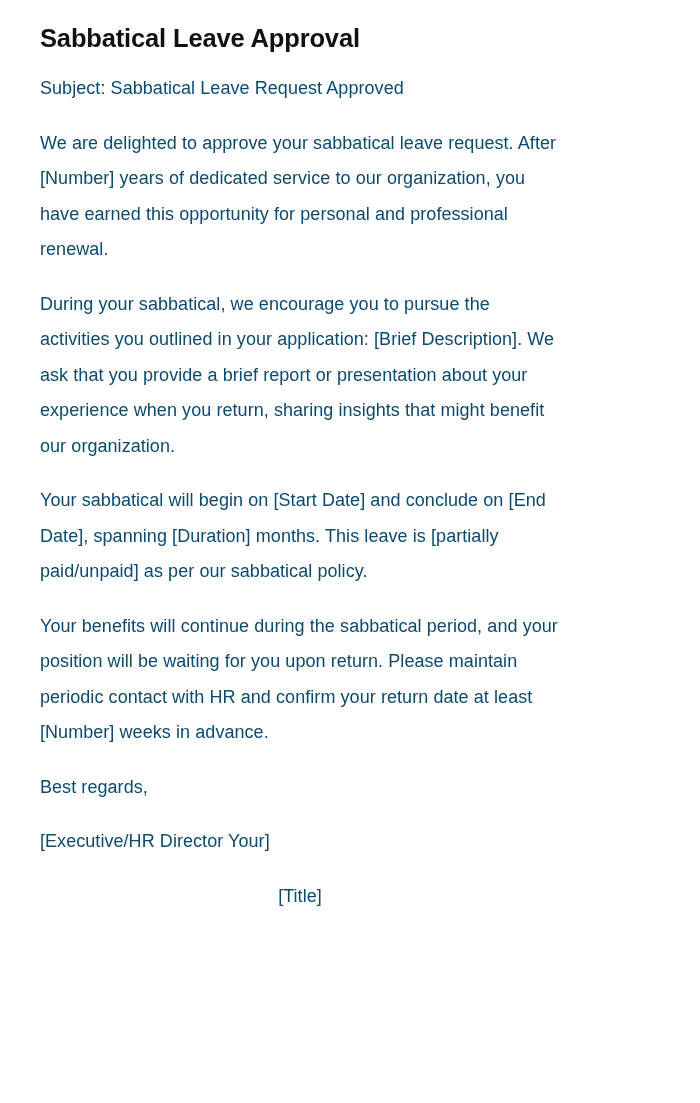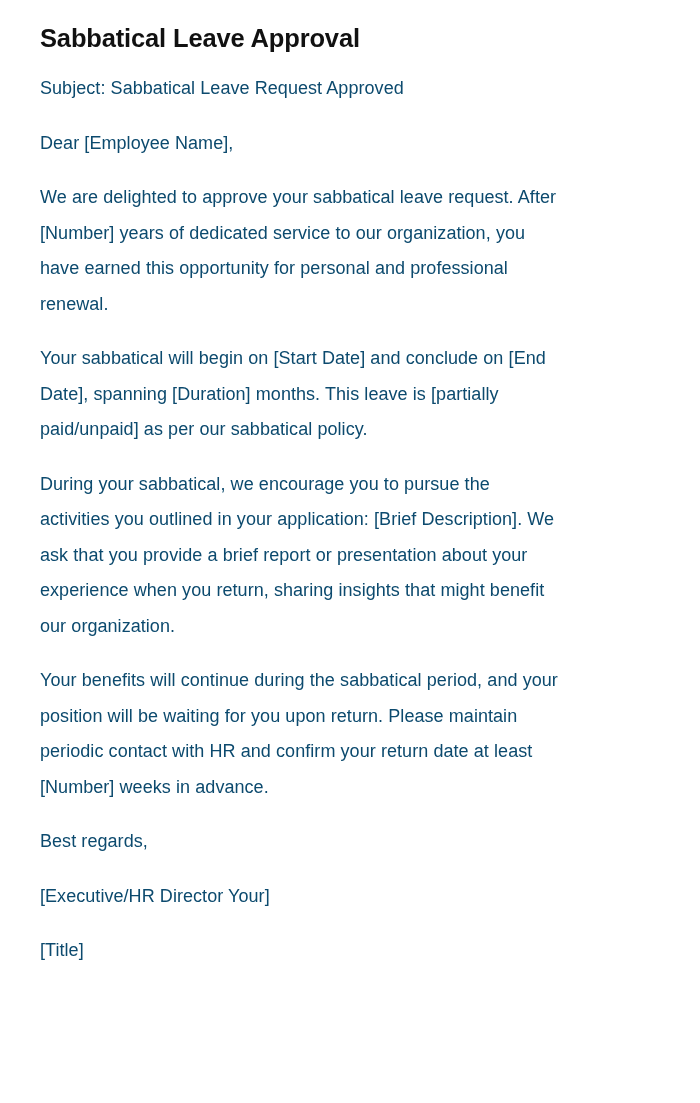--- a/index.html
+++ b/index.html
@@ -36,38 +36,38 @@
     color: #0c4a6e;
     margin: 0 0 19px 0;
     padding: 0;
     max-width: 602px;
     font-weight: 400;
     letter-spacing: 0.05px;
     word-spacing: 0.1px;
   }
   .para:last-child {
     margin-bottom: 0;
+    text-align: center;
   }
 </style>
 </head>
 <body>
 
 <div class="page">
 
   <h1 class="doc-title">Sabbatical Leave Approval</h1>
 
   <p class="para">Subject: Sabbatical Leave Request Approved</p>
 
-  <p class="para">Dear [Employee Name],</p>
 
   <p class="para">We are delighted to approve your sabbatical leave request. After [Number] years of dedicated service to our organization, you have earned this opportunity for personal and professional renewal.</p>
 
+  <p class="para">During your sabbatical, we encourage you to pursue the activities you outlined in your application: [Brief Description]. We ask that you provide a brief report or presentation about your experience when you return, sharing insights that might benefit our organization.</p>
+
   <p class="para">Your sabbatical will begin on [Start Date] and conclude on [End Date], spanning [Duration] months. This leave is [partially paid/unpaid] as per our sabbatical policy.</p>
-
-  <p class="para">During your sabbatical, we encourage you to pursue the activities you outlined in your application: [Brief Description]. We ask that you provide a brief report or presentation about your experience when you return, sharing insights that might benefit our organization.</p>
 
   <p class="para">Your benefits will continue during the sabbatical period, and your position will be waiting for you upon return. Please maintain periodic contact with HR and confirm your return date at least [Number] weeks in advance.</p>
 
 
   <p class="para">Best regards,</p>
 
   <p class="para">[Executive/HR Director Your]</p>
 
   <p class="para">[Title]</p>
 

